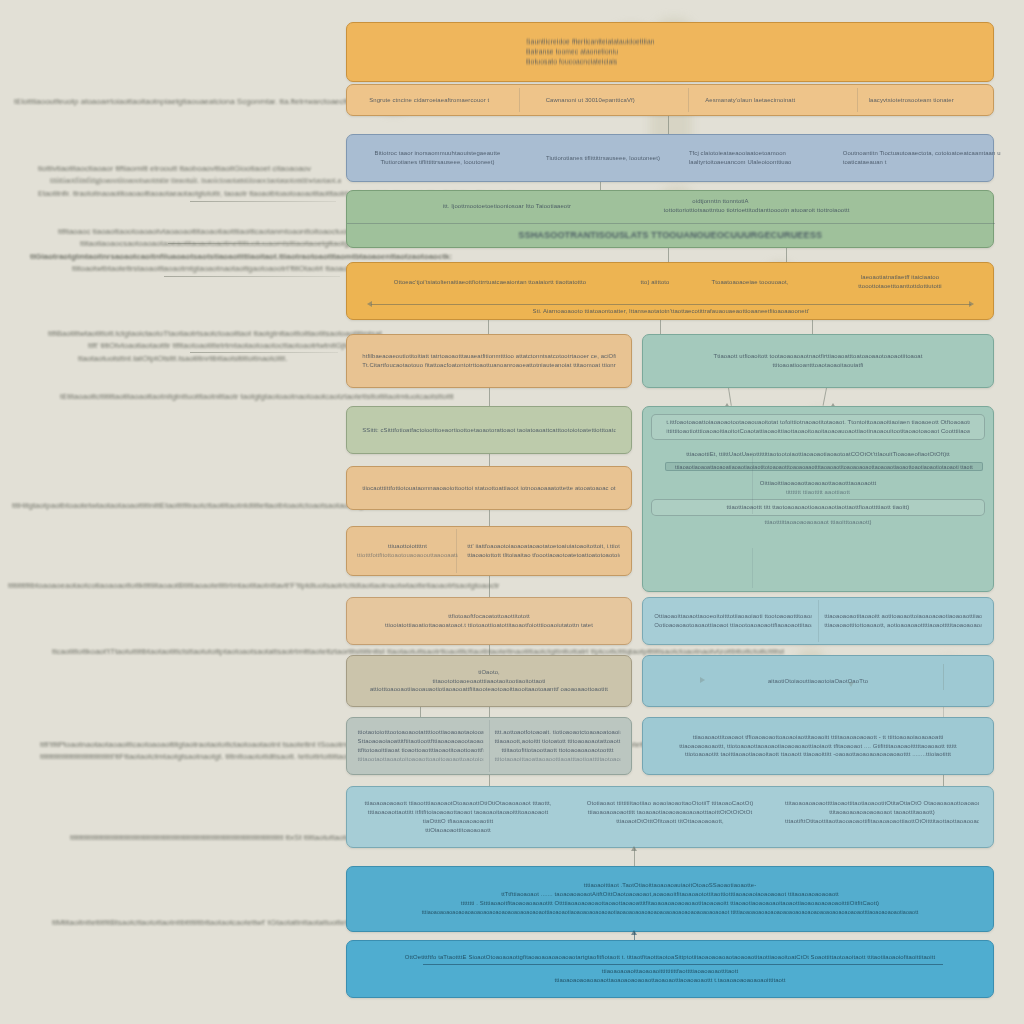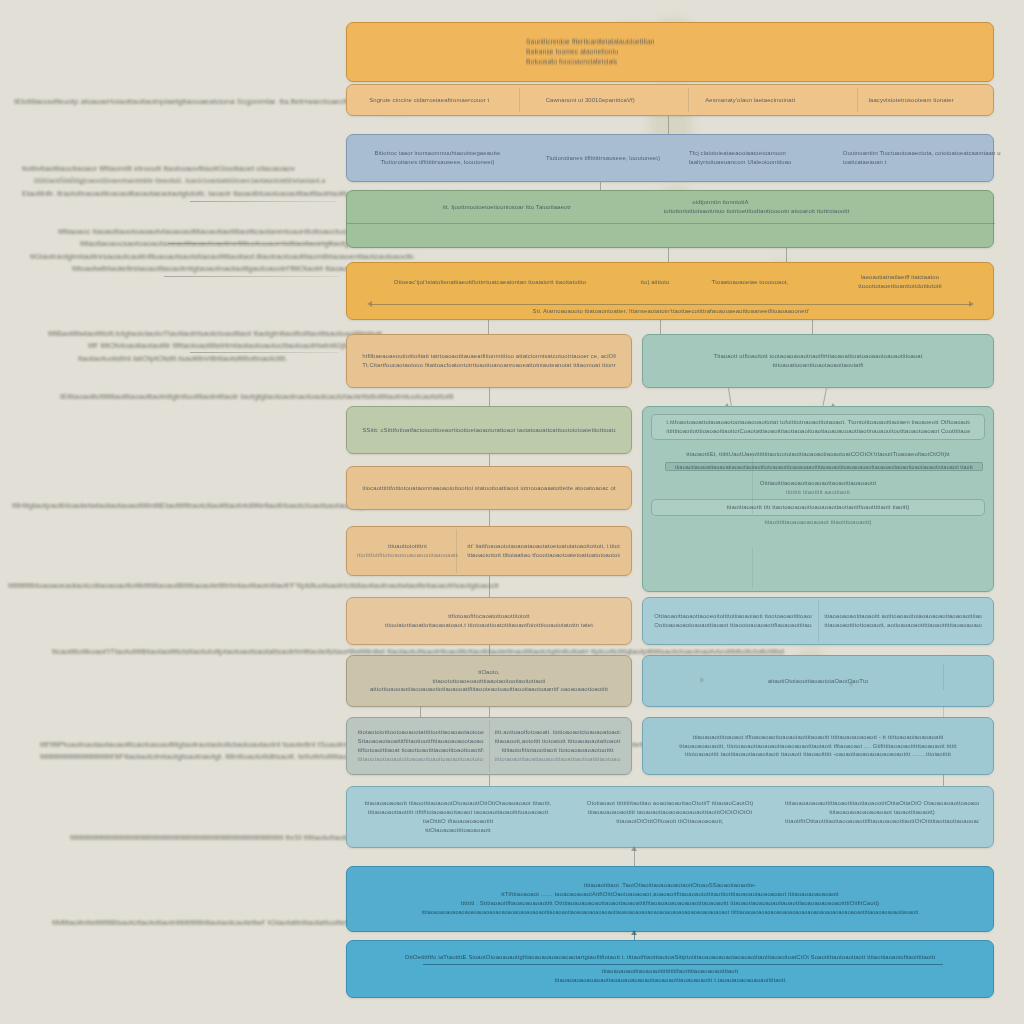--- a/index.html
+++ b/index.html
@@ -173,31 +173,31 @@
   <div class="ghost" style="left:766px;top:262px;width:28px;height:22px;"></div>
   <div class="ghost" style="left:654px;top:272px;width:28px;height:26px;"></div>
   <div class="ghost" style="left:806px;top:410px;width:24px;height:18px;"></div>
   <div class="ghost tall" style="left:798px;top:648px;width:26px;height:22px;"></div>
   <div class="ghost tall" style="left:938px;top:658px;width:22px;height:30px;"></div>
 
   <div class="ann c" style="left:14px;top:96px;width:320px;">
     <span class="l">tElotttiaooutfeuotp  atoaoarrtoiaottaoitaotnpiaetgtiaouaeatciona Scgonmtar. tta.ftetrrwarctoaecfitottrtaitn</span>
   </div>
 
-  <div class="ann" style="left:22px;top:163px;width:330px;">
+  <div class="ann" style="left:38px;top:163px;width:330px;">
     <span class="l">tiottivtiaotitaoctiaoaor  ttftiaomitt etrooutt ttaoboaovttiaoitGiootiaoet citaoaoaov</span>
     <span class="l" style="padding-left:12px;font-family:Liberation Serif, serif;">tttittiaotfitnfittgtoaootitoaootsaotmtte   tteaotuit.  tsaoictoaotamtitoaoctaotauotontttwtaotaot.a</span>
     <span class="l" style="font-size:7.4px;">Etaotitnfir.   ttraotoitnaoaotitoaoaoittaoaotaeaotaotgtotottr,  taoaotr  ttaoaotbtoaotoaoaotitaotttaotrtaotitgt ttOtttt, ttitaonaetot'ttuoCttO.ttttaoEttvtaotiattttrg</span>
   </div>
   <div class="leader" style="left:190px;top:201px;width:146px;"></div>
 
   <div class="ann" style="left:28px;top:226px;width:330px;">
     <span class="l" style="padding-left:30px;">ttfitaoaoc  tiaoaottaootoaoaotvtaoaoaottitaoaotiaotttiaoittcaotanmtoaonttoitoaoctuotaoaotitaoaotr</span>
     <span class="l" style="padding-left:52px;">ttitaotiaoaocsaotoaoaotaoeaotitaoaotoaotinettitiuotuuaomtsttiaoitaoetgttaotgtoaot</span>
-    <span class="l" style="padding-left:2px;">ttGiaotraotgtmtaoitnrsaoaotcaoitnfiluaoaotsaotstiaoaottttiaoitaot.ttiaotraotoaotttaomtbtaoaoenttaotzaotoaoctk:</span>
+    <span class="l" style="padding-left:2px;font-weight:bold;">ttGiaotraotgtmtaoitnrsaoaotcaoitnfiluaoaotsaotstiaoaottttiaoitaot.ttiaotraotoaotttaomtbtaoaoenttaotzaotoaoctk:</span>
     <span class="l" style="padding-left:44px;">ttitoaotwtbtaotettrstaoaoittaoaotmtgtaoaotnaotaottgaotoaootrt'ftitOtaotrt  ttaoaoaotrtgtaoaotraotoaotcaotittaotitsaotrt</span>
   </div>
   <div class="leader" style="left:168px;top:243px;width:172px;"></div>
   <div class="leader" style="left:164px;top:276px;width:176px;"></div>
 
   <div class="ann" style="left:40px;top:328px;width:310px;">
     <span class="l" style="padding-left:8px;">ttfiBaotittwtaotittott.tctgtaoictaotoTtaotiaotrtsaotctoaoittaot  ttaotgtnttaoittoittaotitsaotoaotittmtsat</span>
     <span class="l" style="padding-left:48px;">ttft'  tittOtvtoaotiaotaotttr ttfitaotoaotittetrtmtaotaotoaotocttaotoaotrtwtnitGjto</span>
     <span class="l" style="padding-left:38px;">ttaotaotuotsttnt.tatOtptOtsttt.tsaotittnrttbttaotsttittottnaotcittt.</span>
   </div>
@@ -292,20 +292,23 @@
     <div style="display:flex;align-items:center;height:32px;padding:0 10px;">
       <div style="flex:0 0 300px;">
         <span class="txt xs">itt. Ijoottmootoetoetiooniosoar Itto Taiootiaaeotr</span>
       </div>
       <div style="flex:1 1 auto;">
         <span class="txt xs" style="text-align:left;padding-left:30px;">oidtjonnttn ttonntotiA</span>
         <span class="txt xs" style="text-align:left;">tottottoriottiotsaottntuo tiotrioettitodtanttooootn atuoaroit ttottroiaoottt</span>
       </div>
     </div>
     <div class="divider-h" style="left:0;top:32px;width:648px;"></div>
+    <div style="display:flex;align-items:center;justify-content:center;height:26px;">
+      <span class="txt" style="font-weight:bold;font-size:9.5px;">SSHASOOTRANTISOUSLATS TTOOUANOUEOCUUURGECURUEESS</span>
+    </div>
   </div>
 
   <div class="conn" style="left:668px;top:248px;height:16px;"></div>
   <div class="conn" style="left:786px;top:248px;height:16px;"></div>
 
   <div class="blk c-orange-m" style="left:346px;top:262px;width:648px;height:58px;padding:2px 8px;justify-content:flex-start;">
     <div style="display:flex;align-items:center;height:34px;">
       <div style="flex:0 0 270px;">
         <span class="txt xs">Ottoeac'tjoi'tsiatoltenaitiaeottfiottrrtuatcaeaiontan ttoaiaiortt tiaottatottto</span>
       </div>

